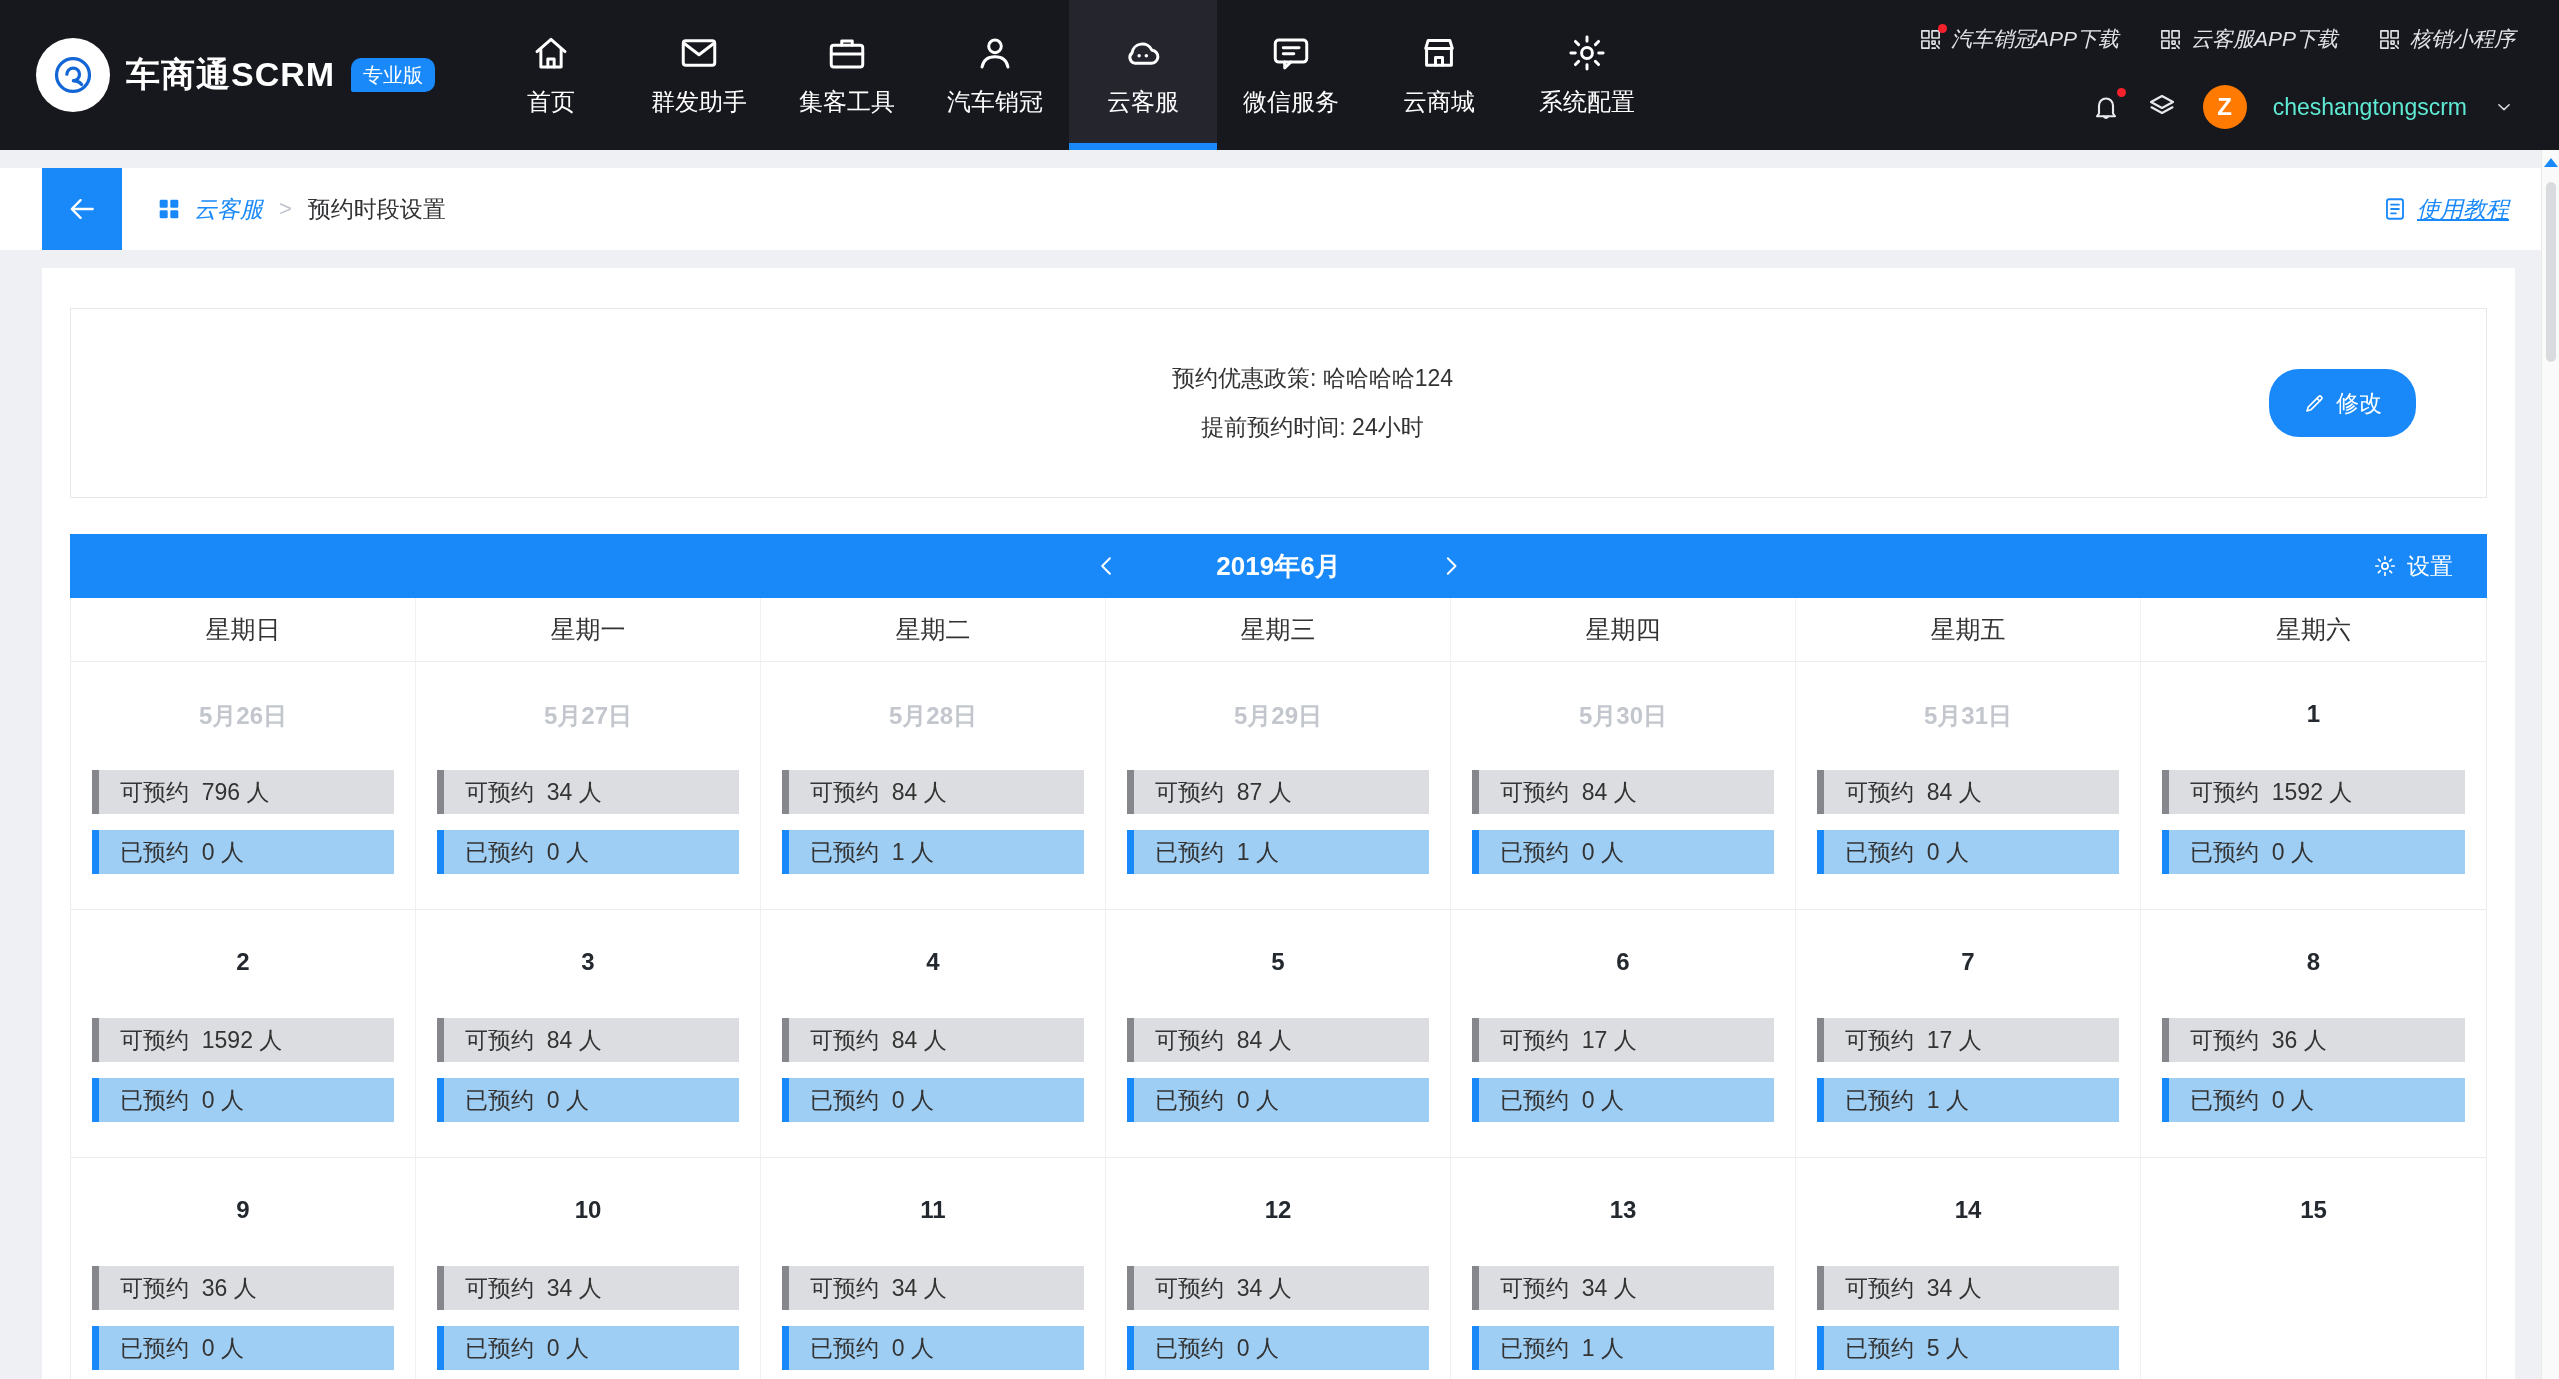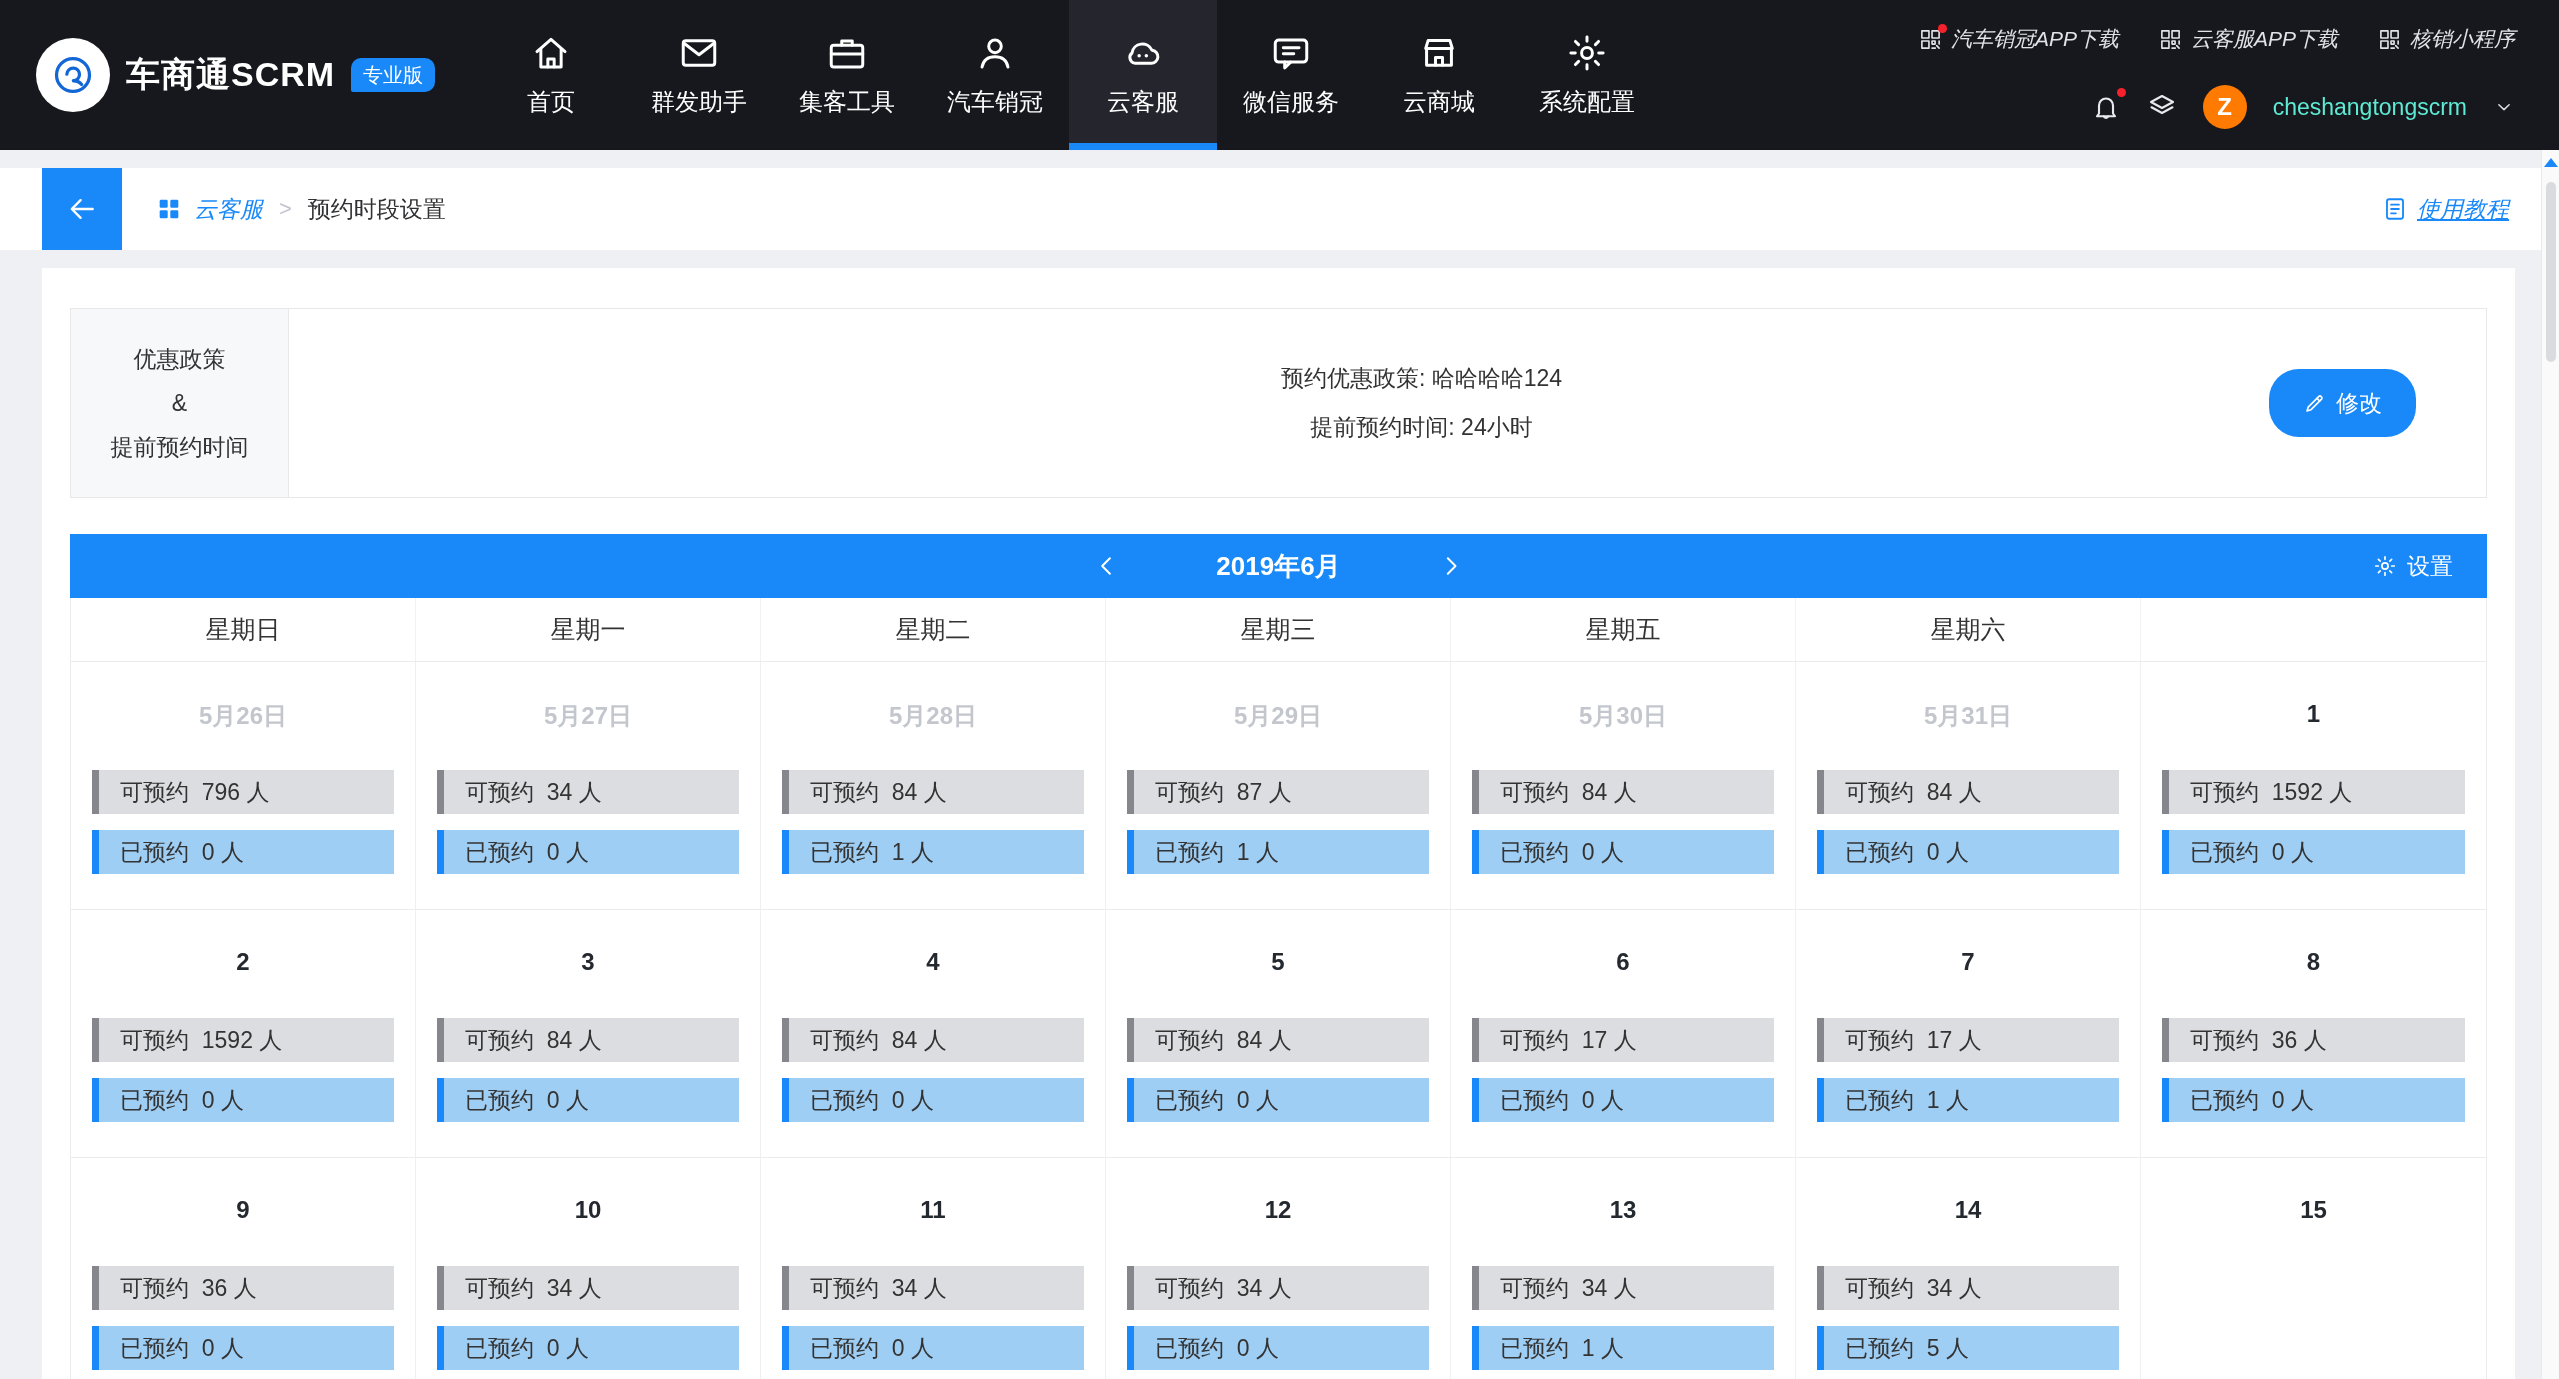--- a/index.html
+++ b/index.html
@@ -277,25 +277,20 @@
           <path d="M8.4 8h7.2M8.4 12h7.2M8.4 16h4.4"></path>
         </svg>
       </span>
     <span class="label">使用教程</span>
   </a>
 </div>
 
 <div class="main-panel">
 
   <div class="policy-card">
-    <div class="policy-side">
-      <span>优惠政策</span>
-      <span>&amp;</span>
-      <span>提前预约时间</span>
-    </div>
     <div class="policy-body">
       <div>预约优惠政策: 哈哈哈哈124</div>
       <div>提前预约时间: 24小时</div>
     </div>
     <button class="edit-btn">
       <span class="icon" data-icon="pencil">
           <svg viewBox="0 0 24 24" fill="none" stroke="currentColor" stroke-width="1.7" stroke-linecap="round" stroke-linejoin="round">
             <path d="M4.2 19.8l1.2-4L16.6 4.6a1.5 1.5 0 0 1 2.1 0l.7.7a1.5 1.5 0 0 1 0 2.1L8.2 18.6z"></path>
             <path d="M14.6 6.6l2.8 2.8"></path>
           </svg>
@@ -328,20 +323,21 @@
       <span>设置</span>
     </div>
   </div>
 
   <div class="cal-table">
     <div class="weekday-row" id="weekday-row">
         <div class="wd">星期日</div>
         <div class="wd">星期一</div>
         <div class="wd">星期二</div>
         <div class="wd">星期三</div>
+        <div class="wd">星期四</div>
         <div class="wd">星期五</div>
         <div class="wd">星期六</div>
       </div>
     <div class="cal-grid" id="cal-grid">
         <div class="cell">
           <div class="cell-date dim">5月26日</div>
           <div class="bar avail">
             <span class="stripe"></span>
             <span class="bar-text">可预约  796 人</span>
           </div>

